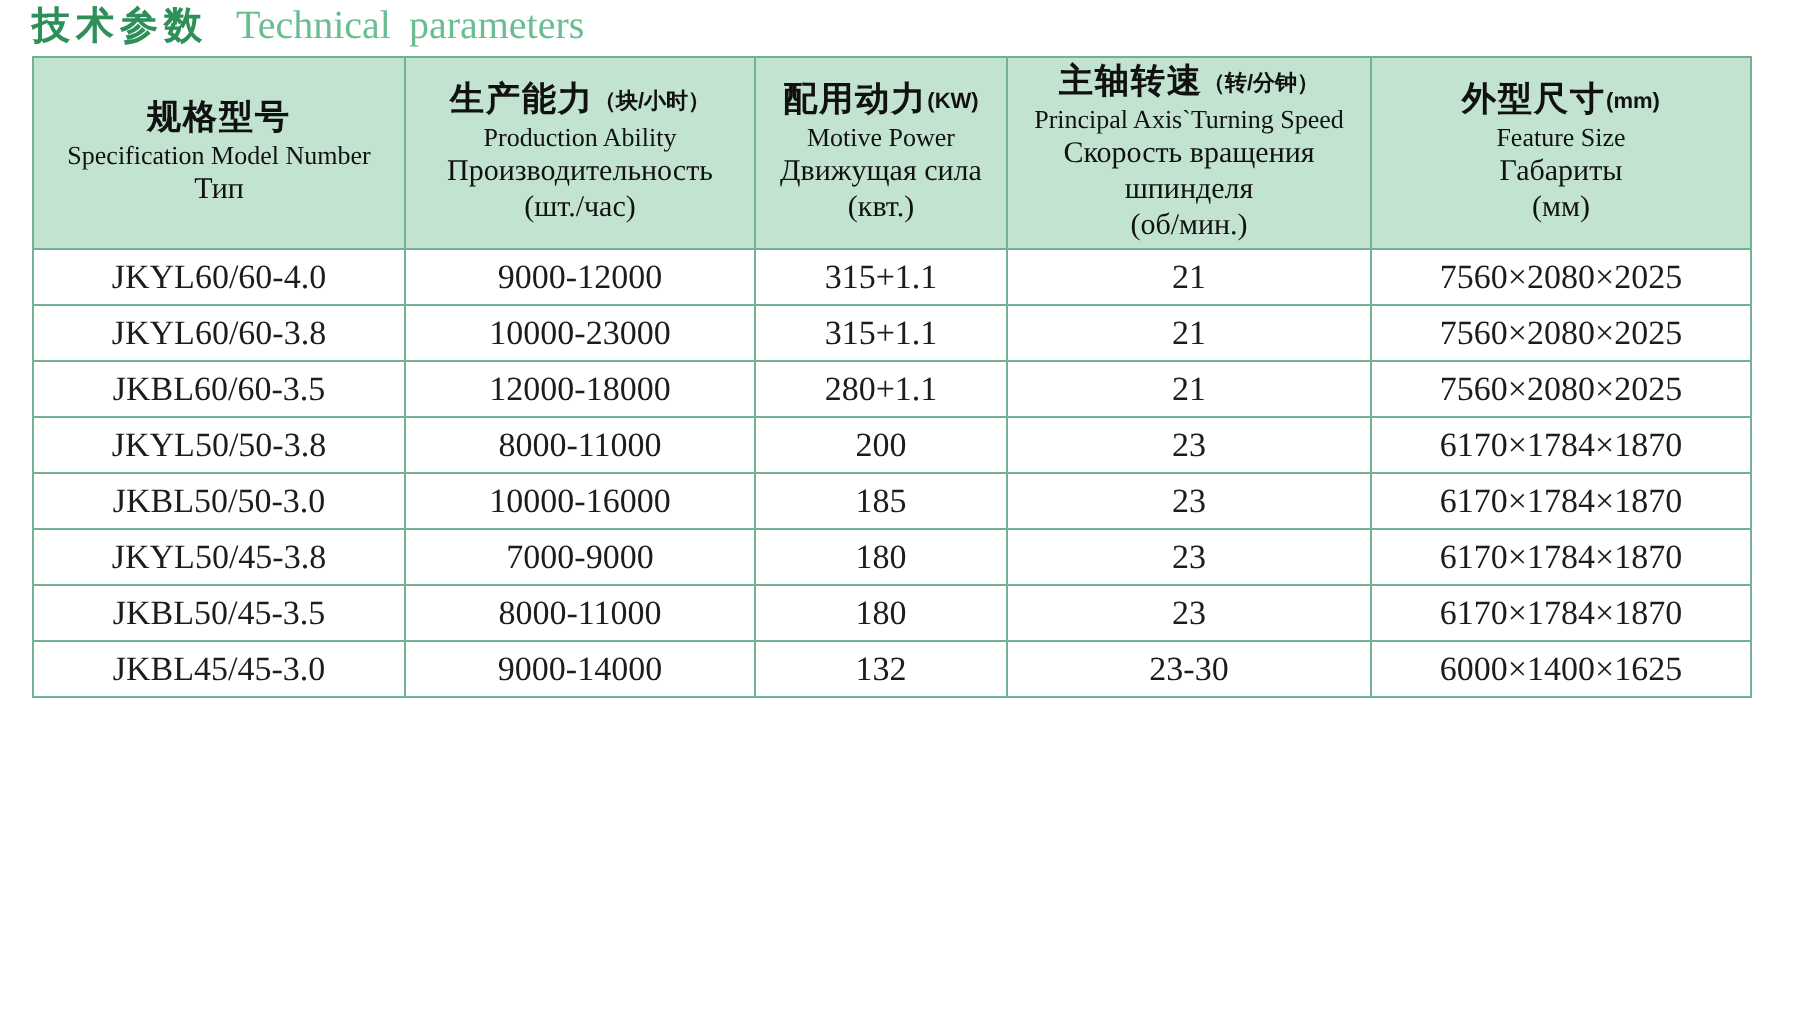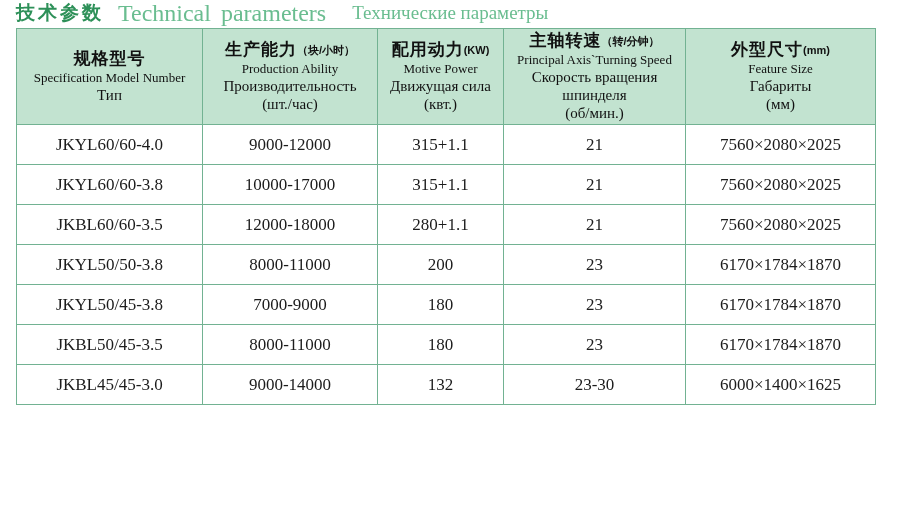--- a/index.html
+++ b/index.html
@@ -17,21 +17,21 @@
   }
   .title{
     position:absolute;left:16px;top:0;height:26px;
     display:flex;align-items:center;white-space:nowrap;
   }
   .t-zh{
     font-family:"Liberation Sans", sans-serif;font-weight:bold;
     font-size:19px;letter-spacing:3px;color:var(--title-zh);
   }
   .t-en{
-    font-size:24px;color:var(--title-latin);margin-left:14px;
+    font-size:20px;color:var(--title-latin);margin-left:14px;
     word-spacing:4px;
   }
   .t-ru{
     font-size:19px;color:var(--title-latin);margin-left:26px;
   }
   table.params{
     position:absolute;left:16px;top:28px;width:859px;
     border-collapse:collapse;table-layout:fixed;
     border:1px solid var(--grid);
   }
@@ -46,31 +46,30 @@
   .zh{
     font-family:"Liberation Sans", sans-serif;font-weight:bold;
     font-size:17px;letter-spacing:1px;color:#111;
   }
   .zh .note{
     font-size:11px;letter-spacing:0;vertical-align:1px;
   }
   .en{font-size:13px;color:#111;}
   .ru{font-size:15px;color:#111;}
   tbody td{
-    height:40px;font-size:17px;color:var(--text);
+    height:28px;font-size:17px;color:var(--text);
     background:#ffffff;
   }
 </style>
 </head>
 <body>
 
 <div class="title">
   <span class="t-zh">技术参数</span>
   <span class="t-en">Technical parameters</span>
-  <span class="t-ru">Технические параметры</span>
 </div>
 
 <table class="params">
   <colgroup>
     <col style="width:186px">
     <col style="width:175px">
     <col style="width:126px">
     <col style="width:182px">
     <col style="width:190px">
   </colgroup>
@@ -111,36 +110,43 @@
   <tbody>
       <tr>
         <td>JKYL60/60-4.0</td>
         <td>9000-12000</td>
         <td>315+1.1</td>
         <td>21</td>
         <td>7560×2080×2025</td>
       </tr>
       <tr>
         <td>JKYL60/60-3.8</td>
-        <td>10000-17000</td>
+        <td>10000-23000</td>
         <td>315+1.1</td>
         <td>21</td>
         <td>7560×2080×2025</td>
       </tr>
       <tr>
         <td>JKBL60/60-3.5</td>
         <td>12000-18000</td>
         <td>280+1.1</td>
         <td>21</td>
         <td>7560×2080×2025</td>
       </tr>
       <tr>
         <td>JKYL50/50-3.8</td>
         <td>8000-11000</td>
         <td>200</td>
+        <td>23</td>
+        <td>6170×1784×1870</td>
+      </tr>
+      <tr>
+        <td>JKBL50/50-3.0</td>
+        <td>10000-16000</td>
+        <td>185</td>
         <td>23</td>
         <td>6170×1784×1870</td>
       </tr>
       <tr>
         <td>JKYL50/45-3.8</td>
         <td>7000-9000</td>
         <td>180</td>
         <td>23</td>
         <td>6170×1784×1870</td>
       </tr>

